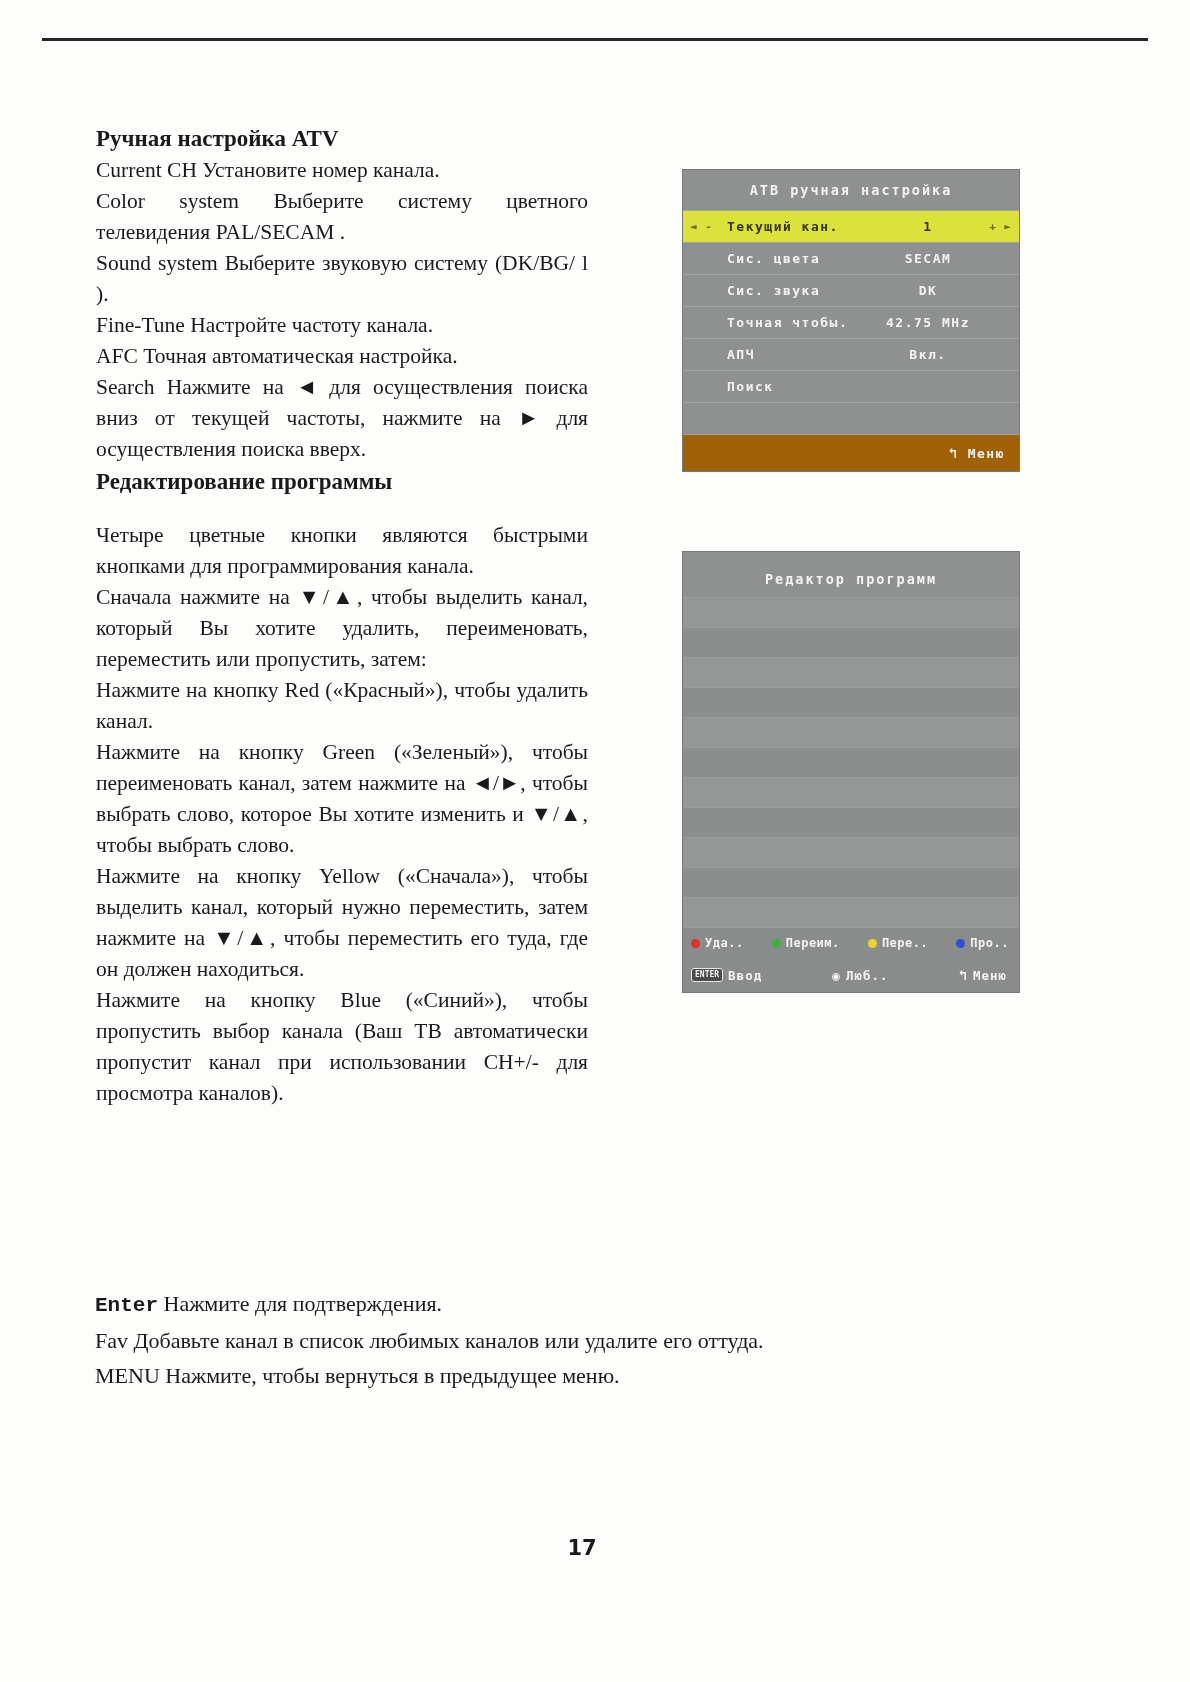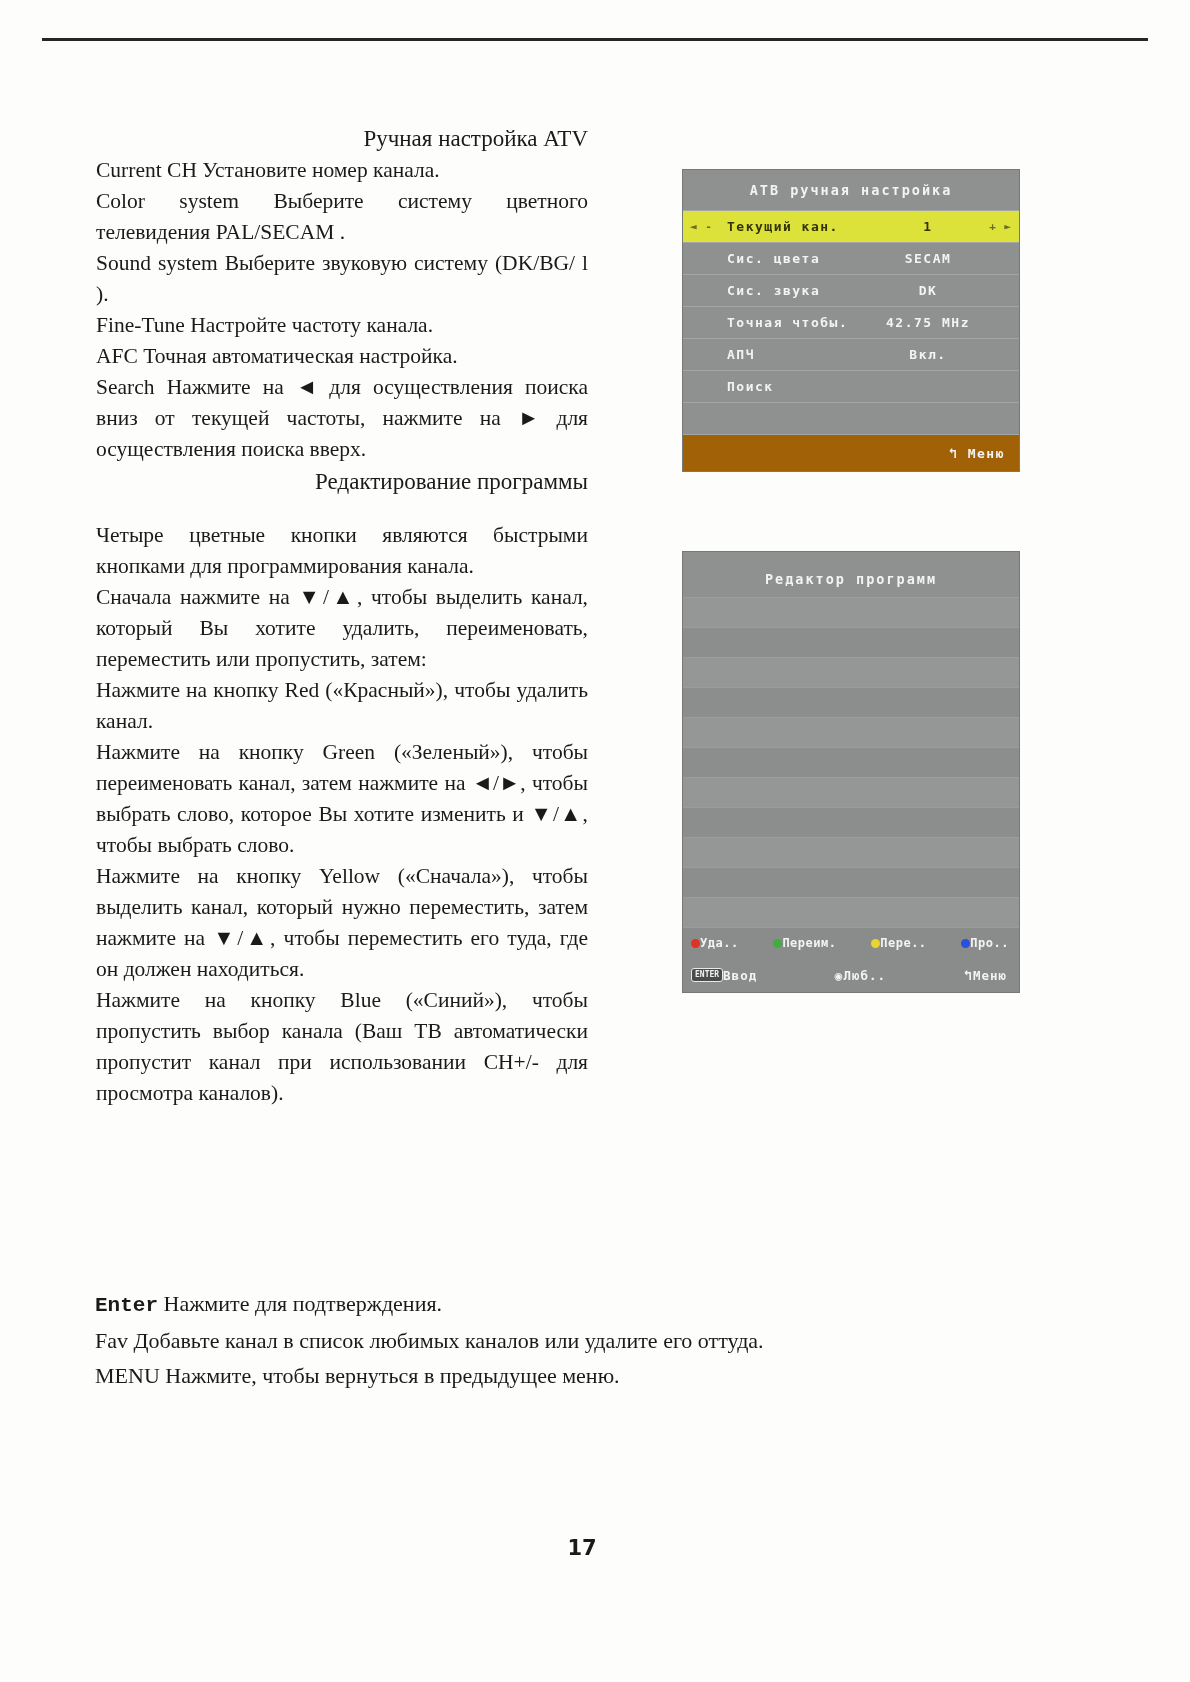--- a/index.html
+++ b/index.html
@@ -2,21 +2,21 @@
 <html><head>
 <meta charset="utf-8">
 <style>
   html,body{margin:0;padding:0;background:#e8e8e8;}
   .page{position:relative;width:1190px;height:1682px;margin:0 auto;background:#fdfdfc;
         font-family:"Liberation Serif","DejaVu Serif",serif;color:#1a1a1a;overflow:hidden;}
   .top-edge{position:absolute;left:42px;top:38px;width:1106px;height:3px;background:#262626;}
 
   
   .left-col{position:absolute;left:96px;top:122px;width:492px;font-size:21.5px;line-height:31px;text-align:justify;}
-  .left-col h2{font-size:23px;font-weight:normal;margin:0;text-align:right;line-height:33px;}
+  .left-col h2{font-size:23px;font-weight:bold;margin:0;text-align:left;line-height:33px;}
   .bp{margin:0;}
   .term{font-weight:normal;}
   .first-ed{margin-top:22px;}
 
   
   .keys{position:absolute;left:95px;top:1286px;width:840px;font-size:22px;line-height:35px;}
   .enter-term{font-family:"Liberation Mono","DejaVu Sans Mono",monospace;font-weight:bold;font-size:21px;}
 
   .pageno{position:absolute;left:0;top:1536px;width:1140px;text-align:center;
           font-family:"DejaVu Sans","Liberation Sans",sans-serif;font-weight:bold;font-size:21px;padding-left:12px;}
@@ -38,21 +38,21 @@
   .adjr{position:absolute;right:7px;font-size:11px;letter-spacing:1px;color:#6c6c28;}
   .tv1-footer{height:36px;line-height:36px;background:#a16207;text-align:right;padding-right:14px;
               font-size:13px;letter-spacing:1.5px;border-top:1px solid #a4a6a6;}
 
   .rows2 .erow{height:29px;border-top:1px solid #9b9d9d;}
   .rows2 .erow:nth-child(odd){background:#959797;}
   .rows2 .erow:nth-child(even){background:#8c8e8e;}
 
   .legend{height:30px;background:#8a8c8c;display:flex;align-items:center;justify-content:space-between;
           padding:0 10px 0 8px;font-size:12px;letter-spacing:0.5px;border-top:1px solid #9b9d9d;}
-  .legend-item{display:flex;align-items:center;white-space:nowrap;}
+  .legend-item{display:flex;align-items:center;gap:5px;white-space:nowrap;}
   .dot{width:9px;height:9px;border-radius:50%;background:#ccc;flex:0 0 auto;}
 
   .controls{height:34px;background:#8a8c8c;display:flex;align-items:center;justify-content:space-between;
             padding:0 12px 0 8px;font-size:12.5px;letter-spacing:1px;}
   .enter-badge{background:#4a4c4c;border:1px solid #e9e9e9;border-radius:3px;font-size:8px;
                letter-spacing:0;padding:2px 3px;line-height:1;display:inline-block;}
   .favic{font-size:13px;}
   .ret{font-size:14px;}
 </style>
 </head>

